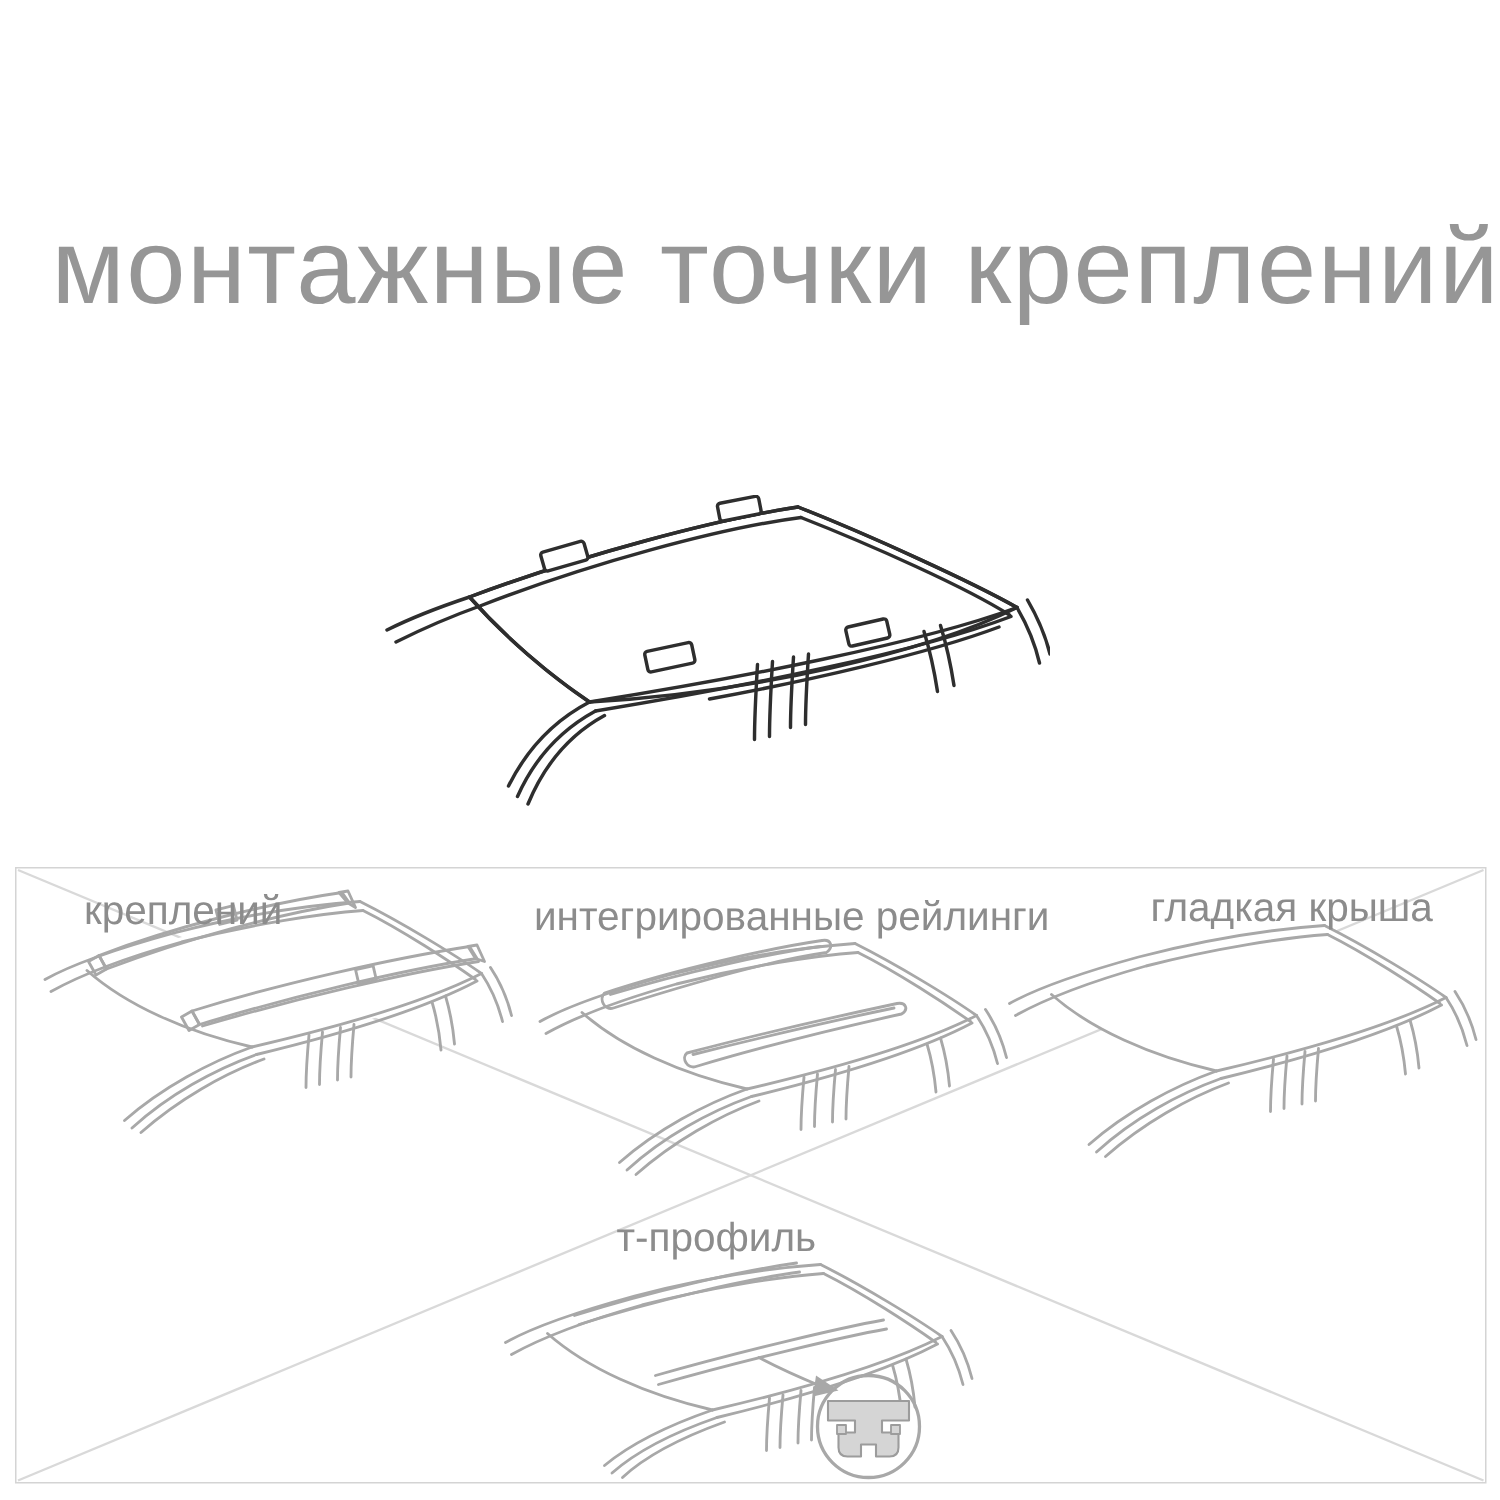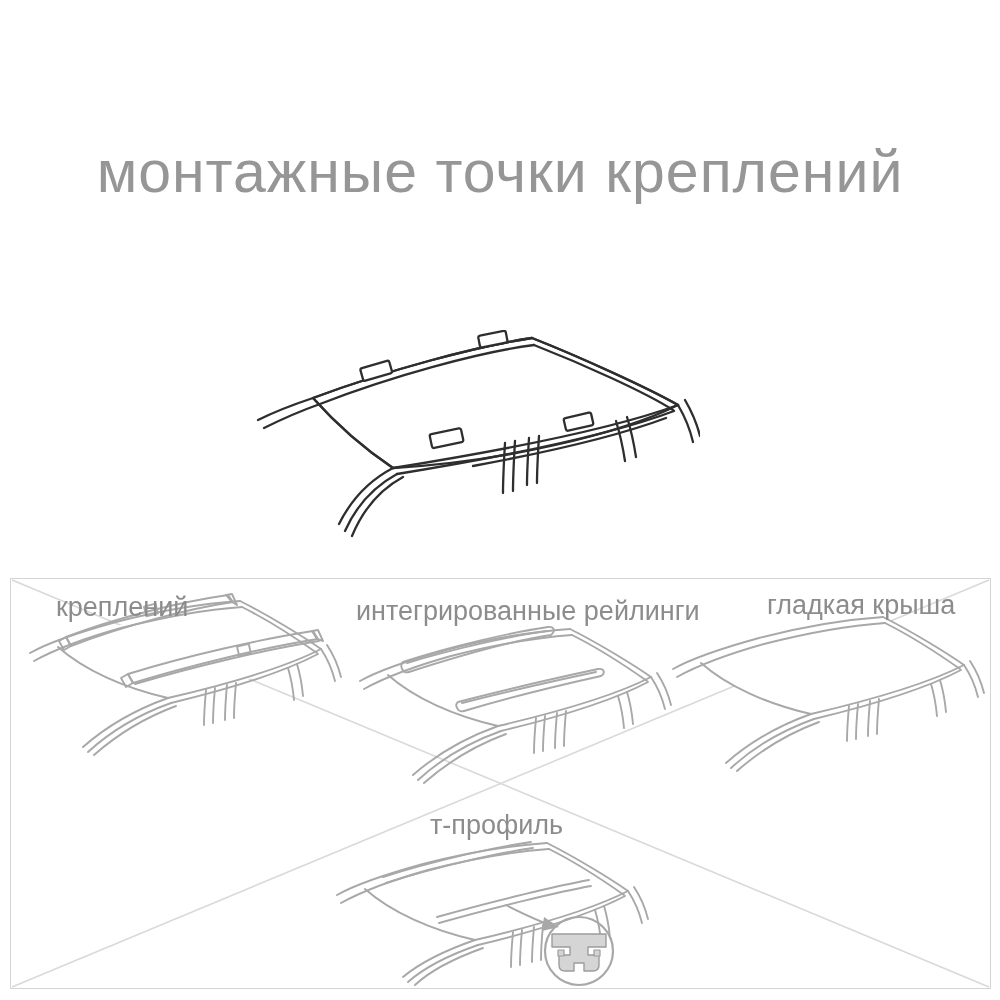--- a/index.html
+++ b/index.html
@@ -3,21 +3,21 @@
 <meta charset="utf-8">
 <style>
   html,body{margin:0;padding:0;}
   body{
     width:1000px;height:1000px;position:relative;overflow:hidden;
     background:var(--page-bg,#fff);
     font-family:"Liberation Sans","DejaVu Sans",sans-serif;
   }
   .page-title{
     position:absolute;left:0;right:0;top:138px;
-    text-align:center;font-size:59px;font-weight:400;letter-spacing:1px;
+    text-align:right;font-size:71px;font-weight:400;letter-spacing:1px;
     color:var(--title-text,#969696);margin:0;
   }
   .main-svg{position:absolute;left:228px;top:330px;width:472px;height:240px;}
   .main-svg path,.main-svg rect{stroke:var(--main-line,#2e2e2e);}
   .panel{
     position:absolute;left:10px;top:578px;width:979px;height:409px;
     border:1px solid var(--frame-border,#d4d4d4);background:#fff;
   }
   .cross-svg{position:absolute;left:0;top:0;width:100%;height:100%;}
   .cross-svg line{stroke:var(--cross-line,#d9d9d9);stroke-width:1.6;}
@@ -28,21 +28,21 @@
   .v-integrated{left:335px;top:38px;width:335px;height:190px;}
   .v-smooth{left:648px;top:26px;width:335px;height:190px;}
   .v-tprofile{left:312px;top:252px;width:345px;height:160px;}
   .variant-label{
     position:absolute;font-size:27px;line-height:1.1;white-space:nowrap;
     color:var(--label-text,#8c8c8c);
   }
   .lbl-railings{left:45px;top:14px;}
   .lbl-integrated{left:345px;top:18px;}
   .lbl-smooth{left:756px;top:12px;}
-  .lbl-tprofile{left:419px;top:232px;}
+  .lbl-tprofile{left:400px;top:232px;}
 </style>
 </head>
 <body>
 
 <h1 class="page-title">монтажные точки креплений</h1>
 
 <svg class="main-svg" viewBox="0 0 472 240">
   <g fill="none" stroke-width="2.3" stroke-linecap="round" stroke-linejoin="round">
     <path d="M85,68 C160,40 250,16 304,8 C350,26 420,58 450,75 C390,105 272,132 165,138 C138,120 108,94 85,68 Z" fill="#fff" stroke="none"></path>
     <path d="M30,90 C52,79 70,73 85,68 C160,40 250,16 304,8"></path>

